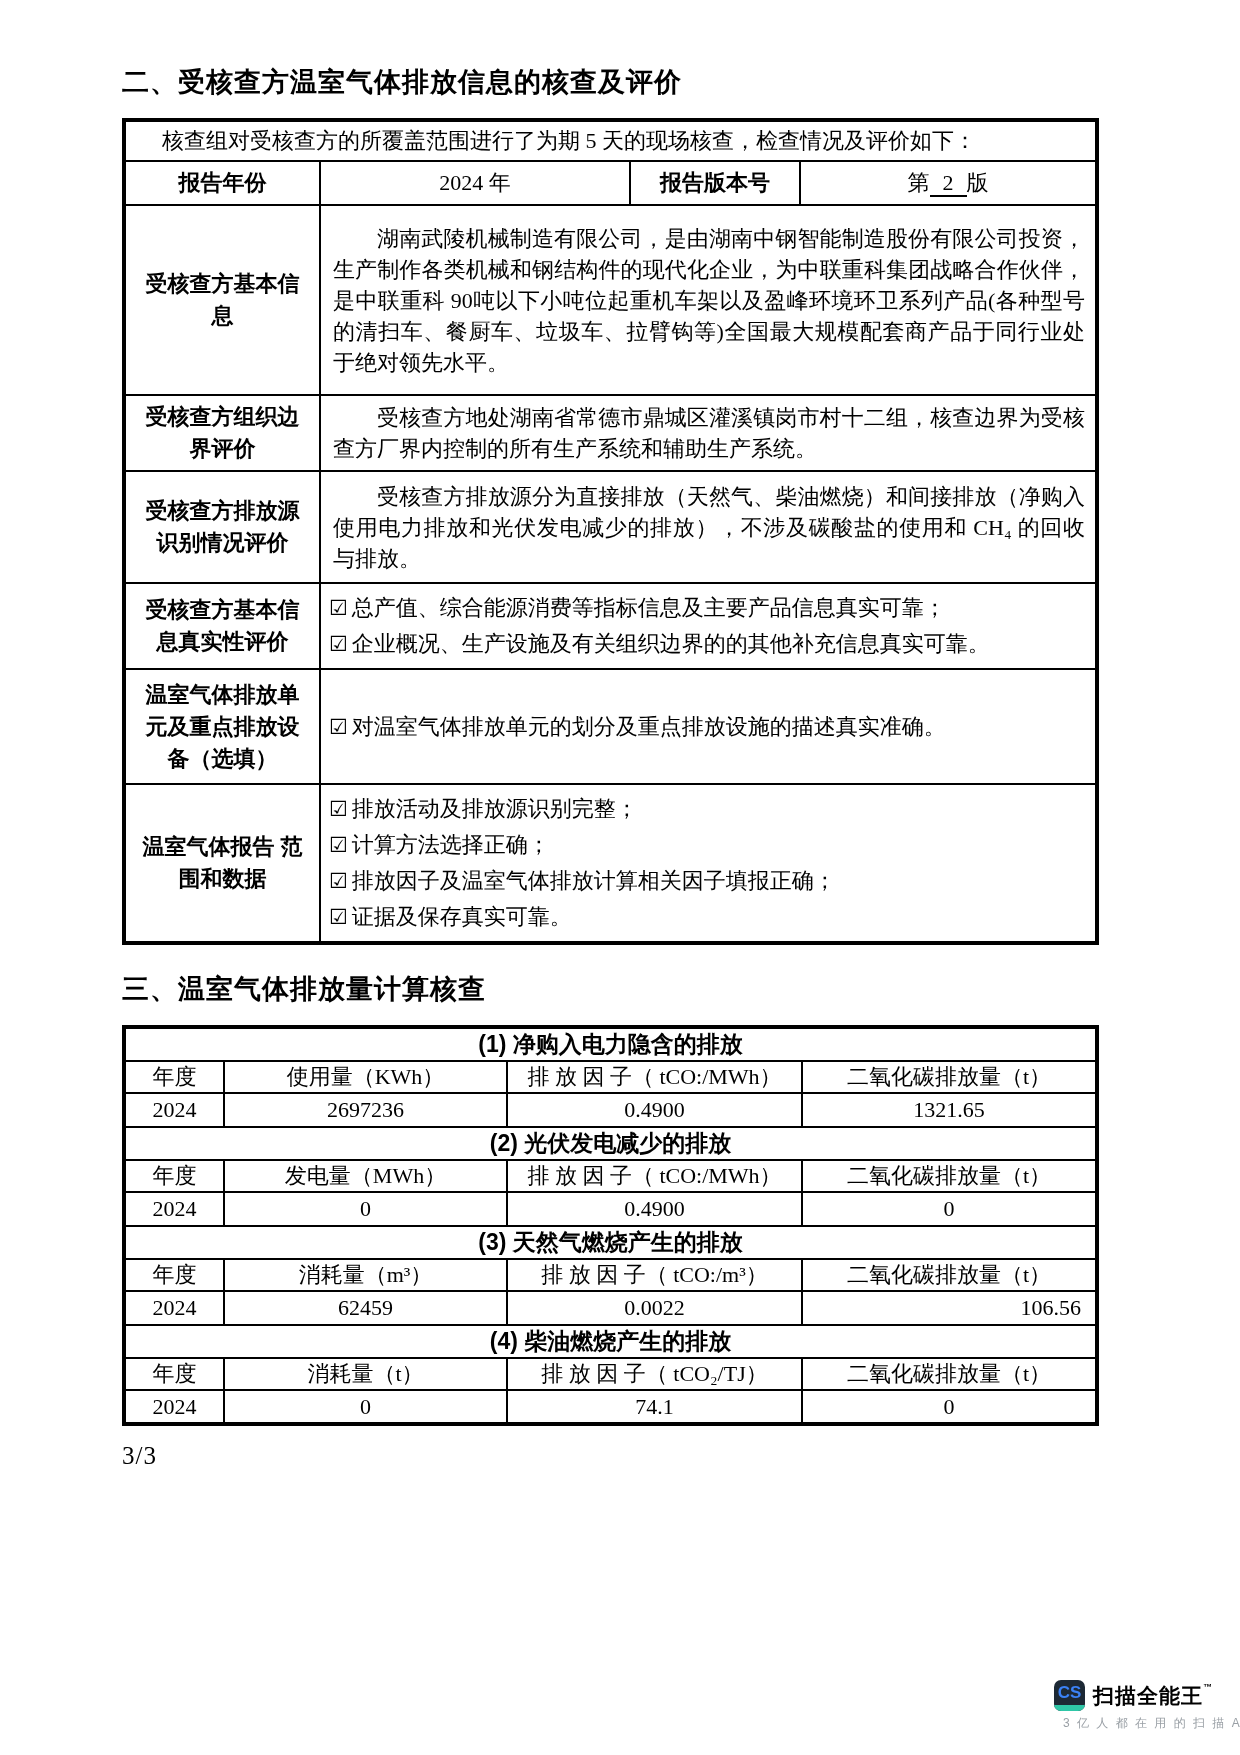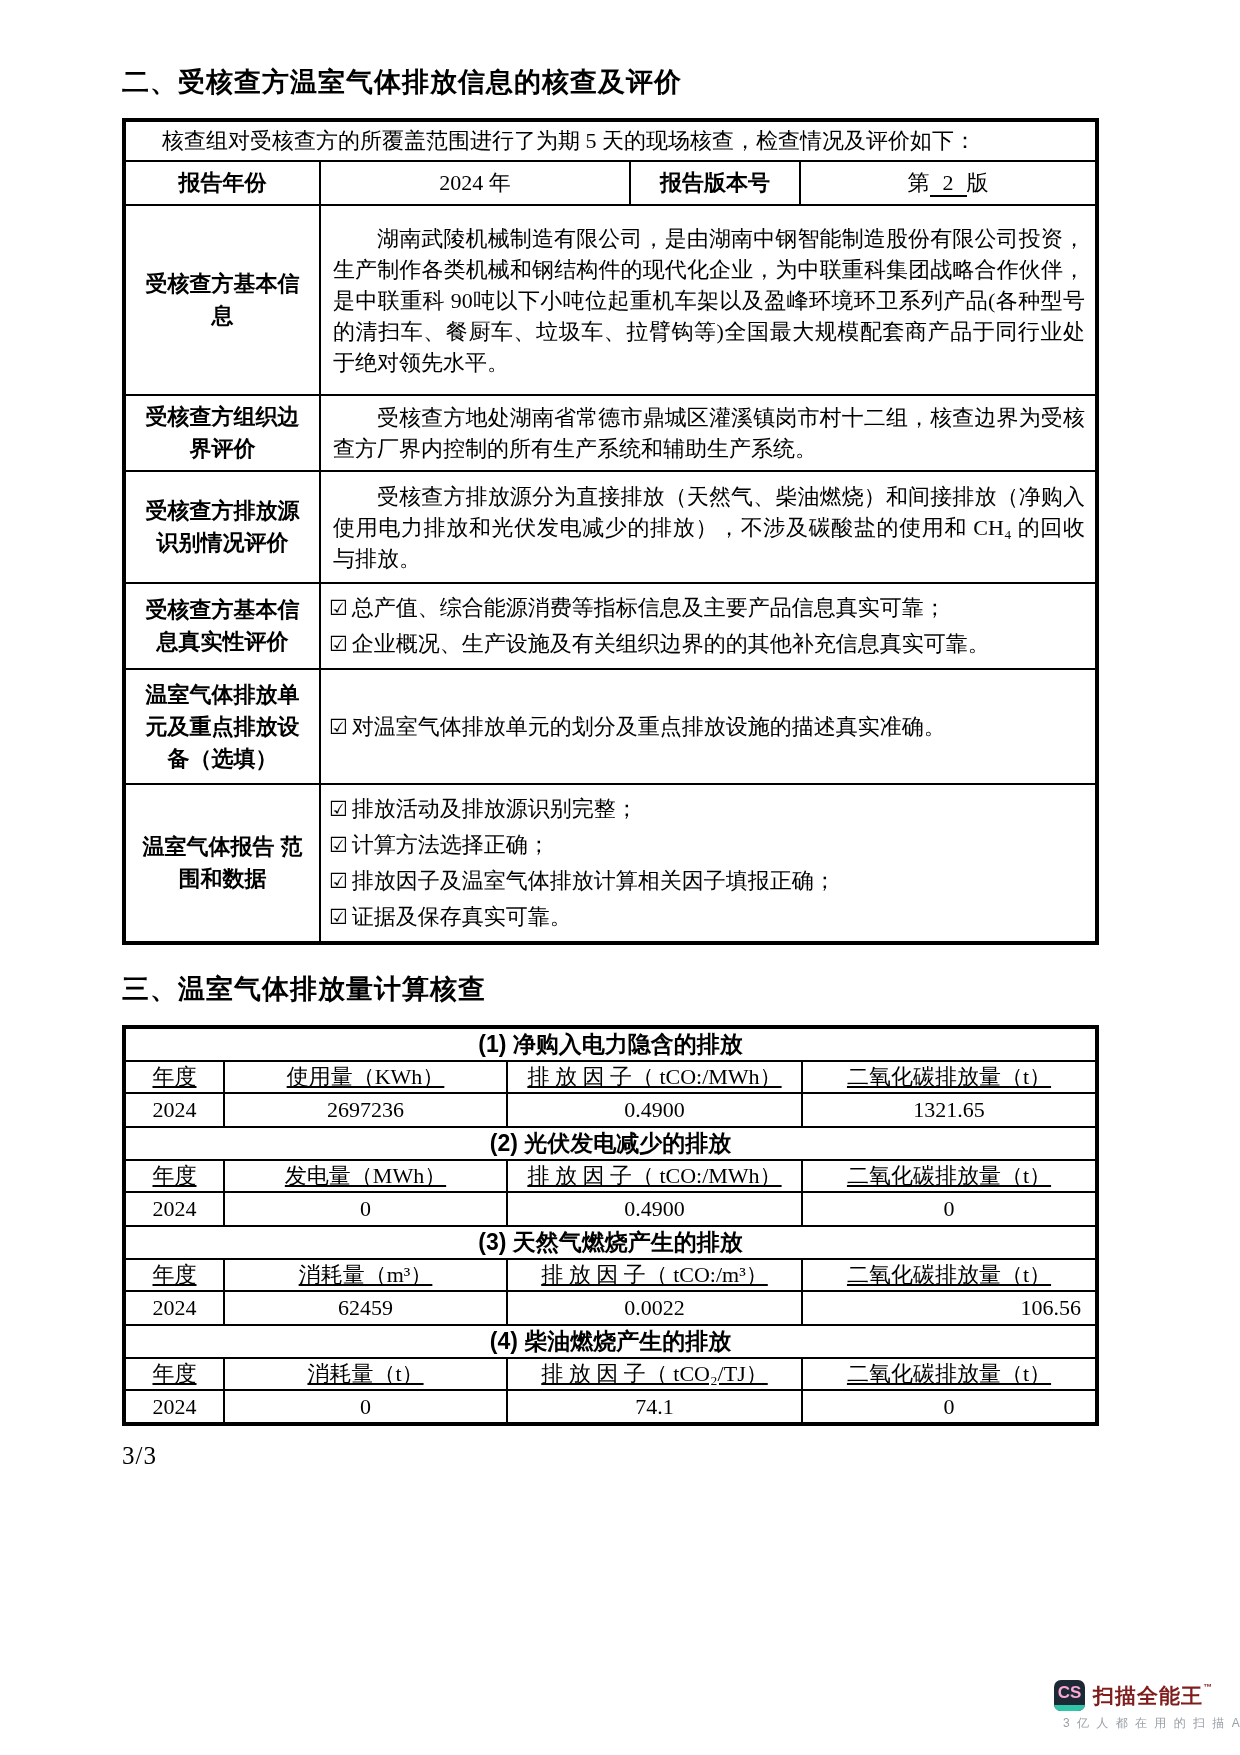--- a/index.html
+++ b/index.html
@@ -71,21 +71,21 @@
   tr.r-report  td { height:155px; }
 
   
   table.doc td.t2-sec {
     text-align:center;
     font-weight:bold;
     font-family:"Liberation Sans", sans-serif;
     font-size:23px;
     height:32px;
   }
-  table.doc td.t2-head { text-align:center; height:22px;text-decoration:underline; }
+  table.doc td.t2-head { text-align:center; height:22px; }
   table.doc td.t2-data { text-align:center; height:34px; }
   table.doc td.t2-data.alignr { text-align:right; padding-right:14px; }
 
   .page-num {
     width:973px; margin-left:122px;
     text-align:left;
     font-size:25px;
     margin-top:16px;
     letter-spacing:1px;
   }
@@ -94,27 +94,27 @@
   .brand { position:absolute; top:1680px; right:27px; width:150px; }
   .brand-row { display:flex; align-items:center; justify-content:flex-end; }
   .brand-icon {
     position:relative; width:31px; height:31px;
     background:#1d2935; border-radius:7px; overflow:hidden;
     margin-right:8px; flex:0 0 auto;
   }
   .brand-cs {
     position:absolute; top:1px; left:0; right:0;
     text-align:center;
-    color:#f9a8d4; font-family:"Liberation Sans", sans-serif;
+    color:#3b82f6; font-family:"Liberation Sans", sans-serif;
     font-weight:bold; font-size:17px; line-height:24px;
   }
   .brand-strip { position:absolute; bottom:0; left:0; right:0; height:6px; background:#2fc7a7; }
   .brand-name {
     font-family:"Liberation Sans", sans-serif;
-    font-weight:bold; font-size:21px; color:#7f1d1d;
+    font-weight:bold; font-size:21px; color:#000000;
     letter-spacing:1px; white-space:nowrap;
   }
   .brand-name sup { font-size:9px; vertical-align:top; }
   .brand-tagline {
     margin-top:4px; text-align:right;
     font-family:"Liberation Sans", sans-serif;
     font-size:12px; color:#9aa0a6; letter-spacing:2px; white-space:nowrap;
   }
 </style>
 </head>

